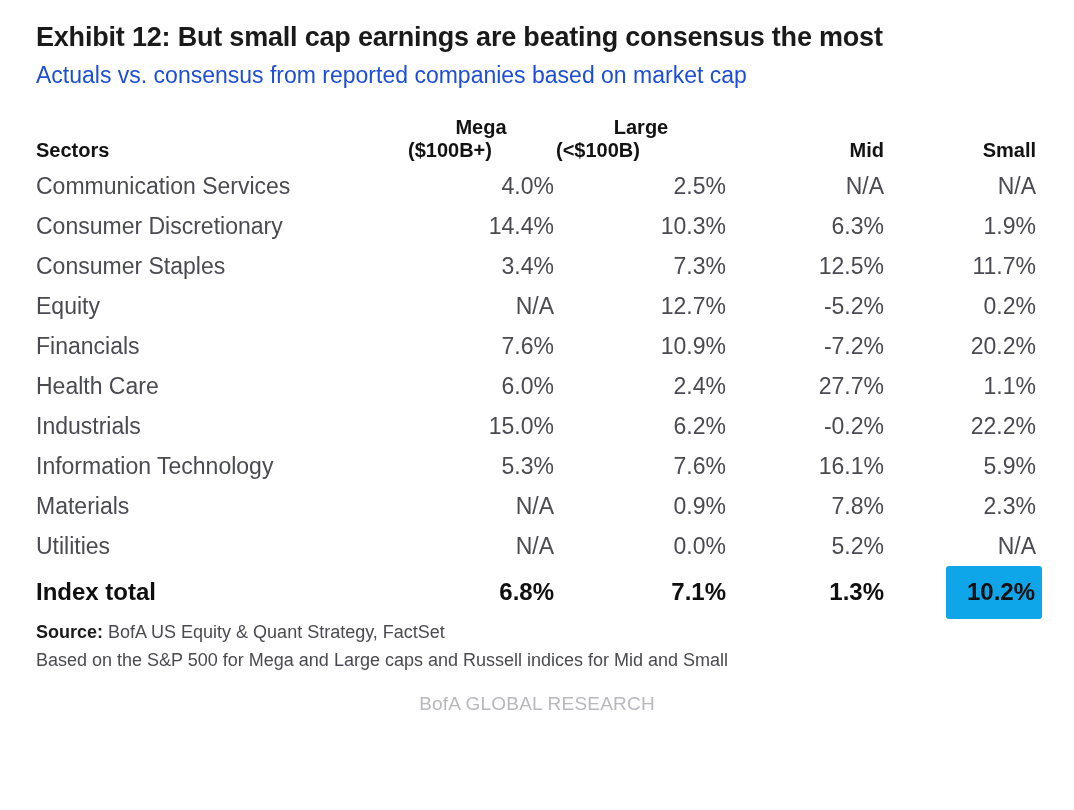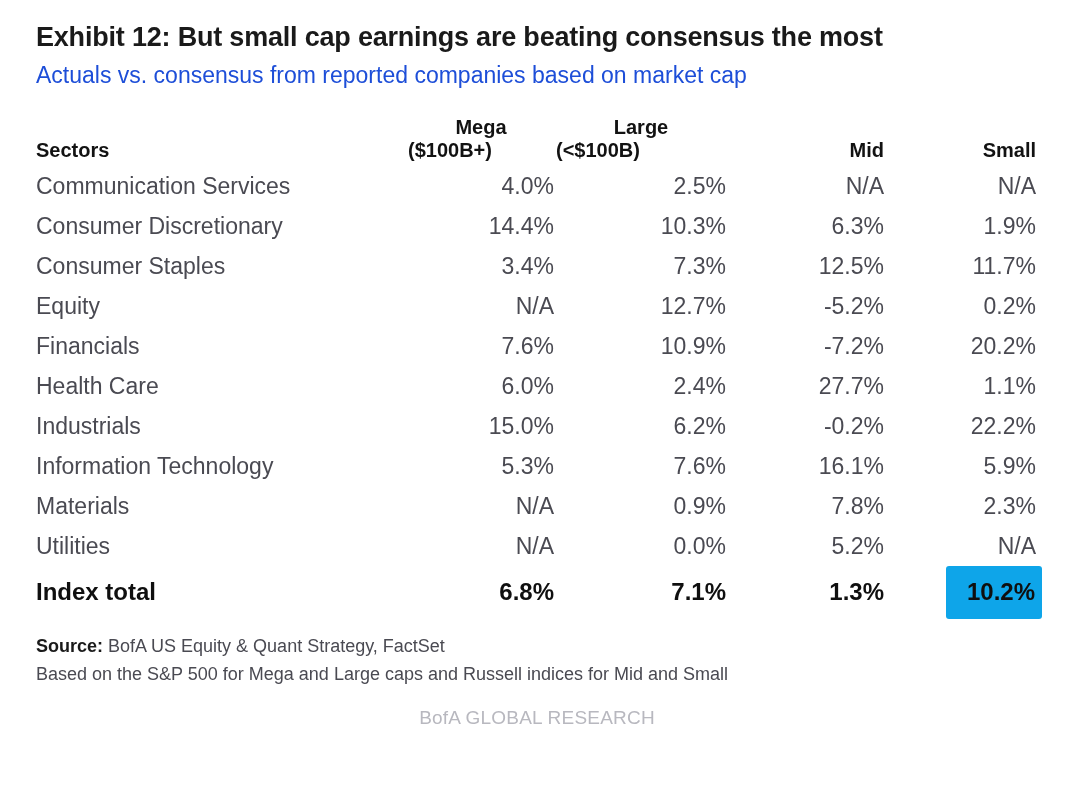--- a/index.html
+++ b/index.html
@@ -106,21 +106,20 @@
   .hl-mark {
     display: inline-block;
     background: #0ea5e9;
     padding: 3px 7px 4px 21px;
     margin-right: -6px;
     border-radius: 3px;
   }
 
   
   .notes {
-    margin-top: 14px;
     font-size: 18px;
     color: #4a4a52;
     line-height: 1.55;
   }
   .notes .src-label {
     font-weight: bold;
     color: #1a1a1a;
   }
   .note-line { white-space: nowrap; }
   .attribution {

